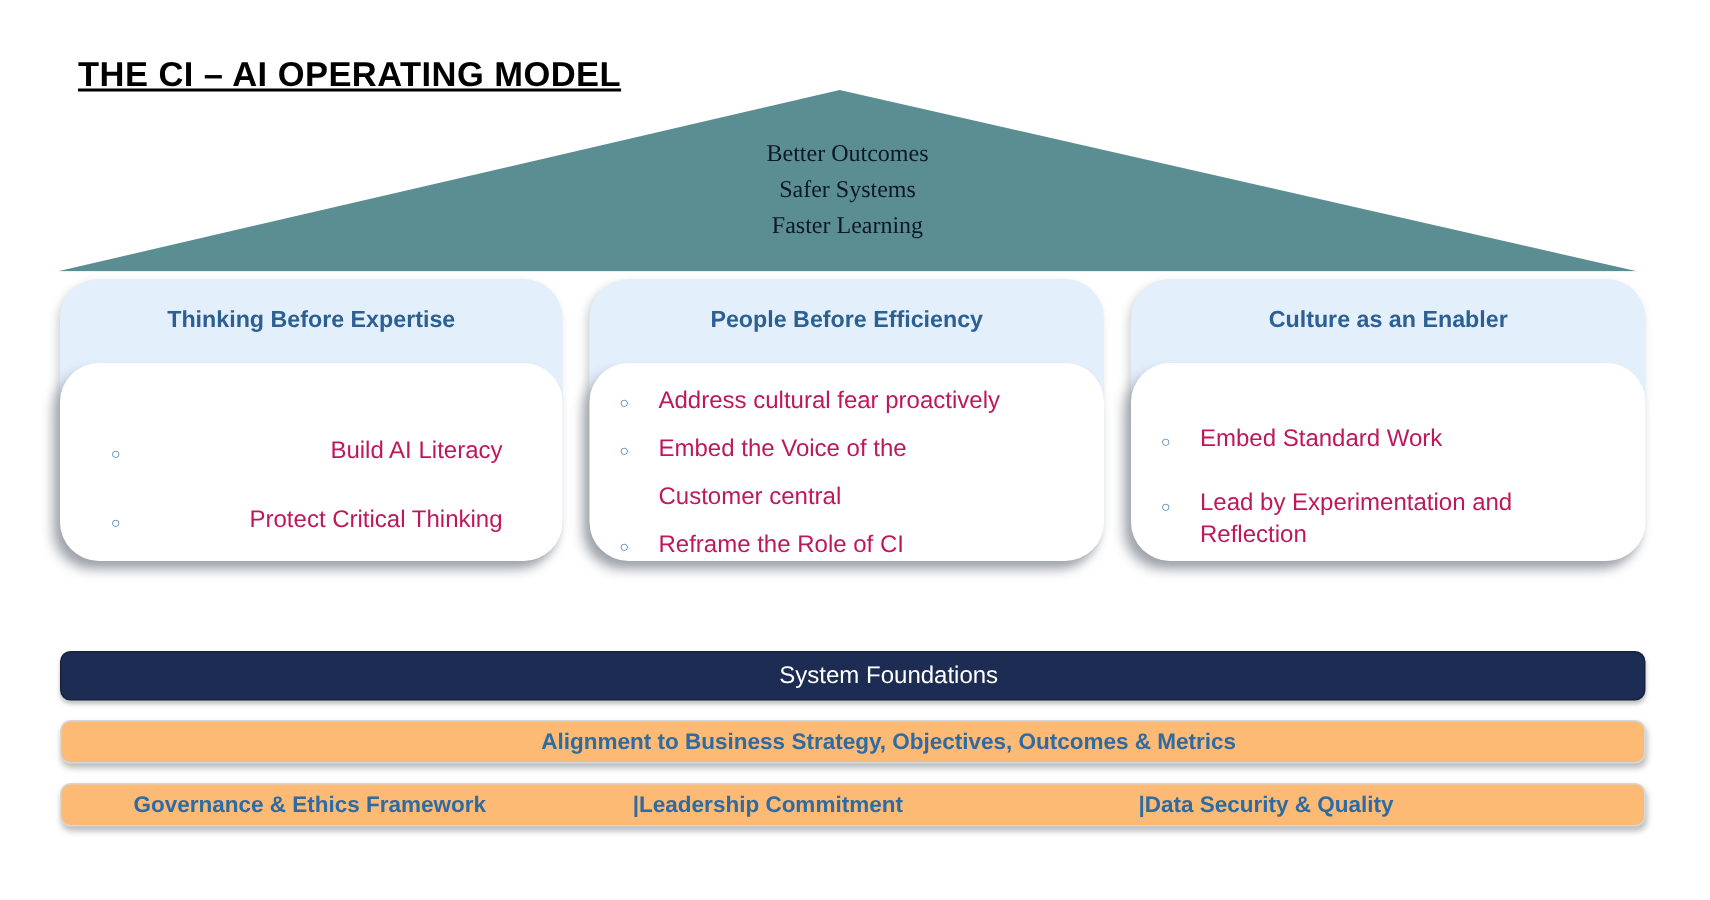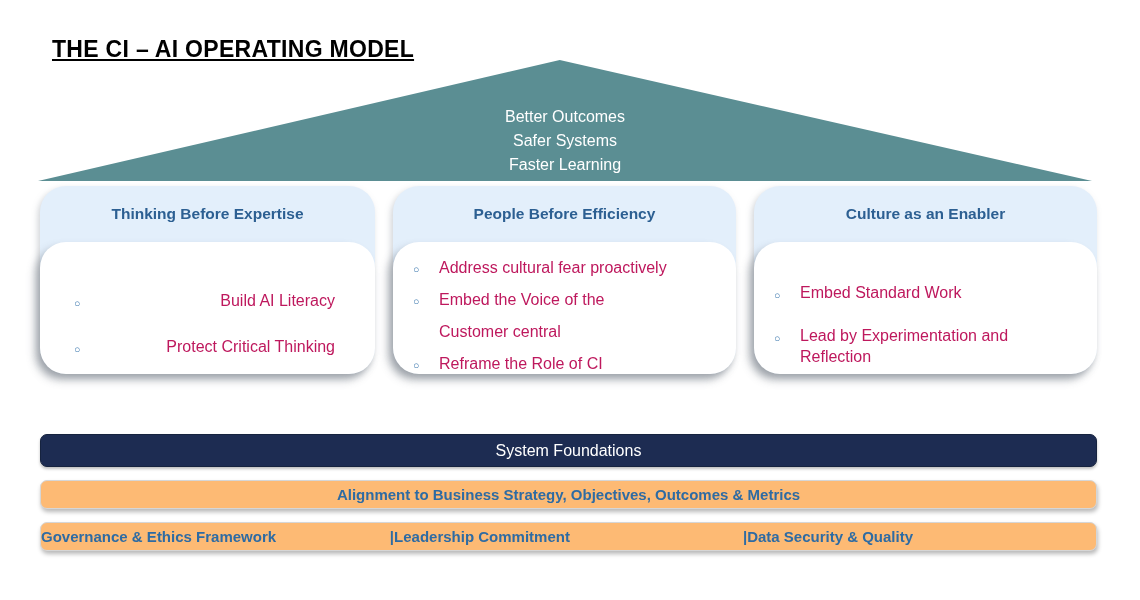--- a/index.html
+++ b/index.html
@@ -34,24 +34,25 @@
     height: 121px;
     background: #5b8e93;
     clip-path: polygon(49.5% 0, 100% 100%, 0 100%);
     display: flex;
     align-items: flex-end;
     justify-content: center;
   }
   .roof-text {
     width: 100%;
     text-align: center;
-    color: #ffffff;
+    color: #0f172a;
     font-size: 16px;
     line-height: 24px;
-    padding-bottom: 4px;
+    padding-bottom: 18px;
+    font-family: Liberation Serif, serif;
   }
 
   
   .pillars {
     position: absolute;
     left: 40px;
     top: 186px;
     width: 1057px;
     height: 232px;
     display: flex;
@@ -113,20 +114,21 @@
 
   
   .bar {
     position: absolute;
     left: 40px;
     width: 1057px;
     display: flex;
     align-items: center;
     justify-content: center;
     border-radius: 7px;
+    padding-left: 48px;
   }
   .sf-bar {
     top: 434px;
     height: 33px;
     background: #1d2c52;
     border: 1px solid #16233f;
     color: #ffffff;
     font-size: 16px;
     box-shadow: 0 2px 3px rgba(0,0,0,0.25);
   }

